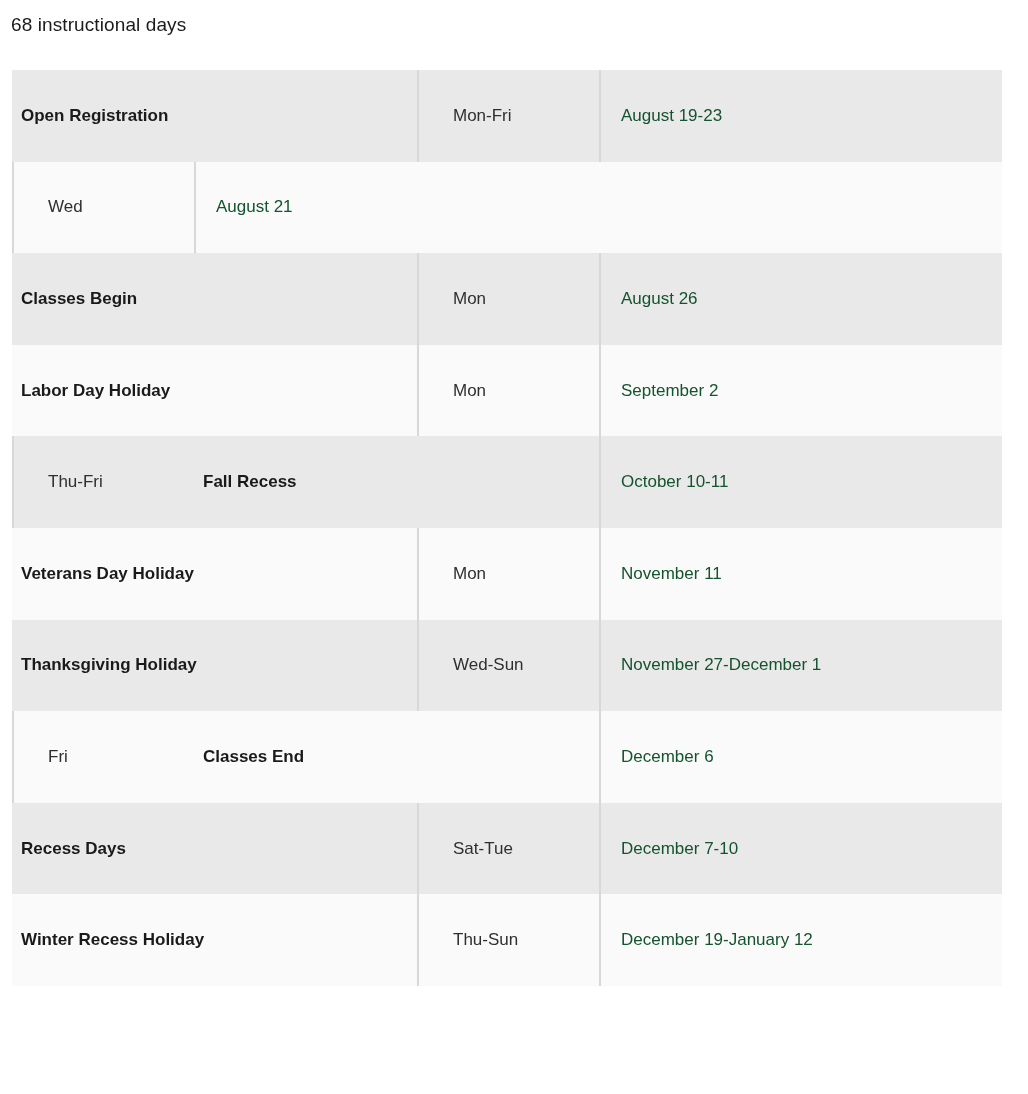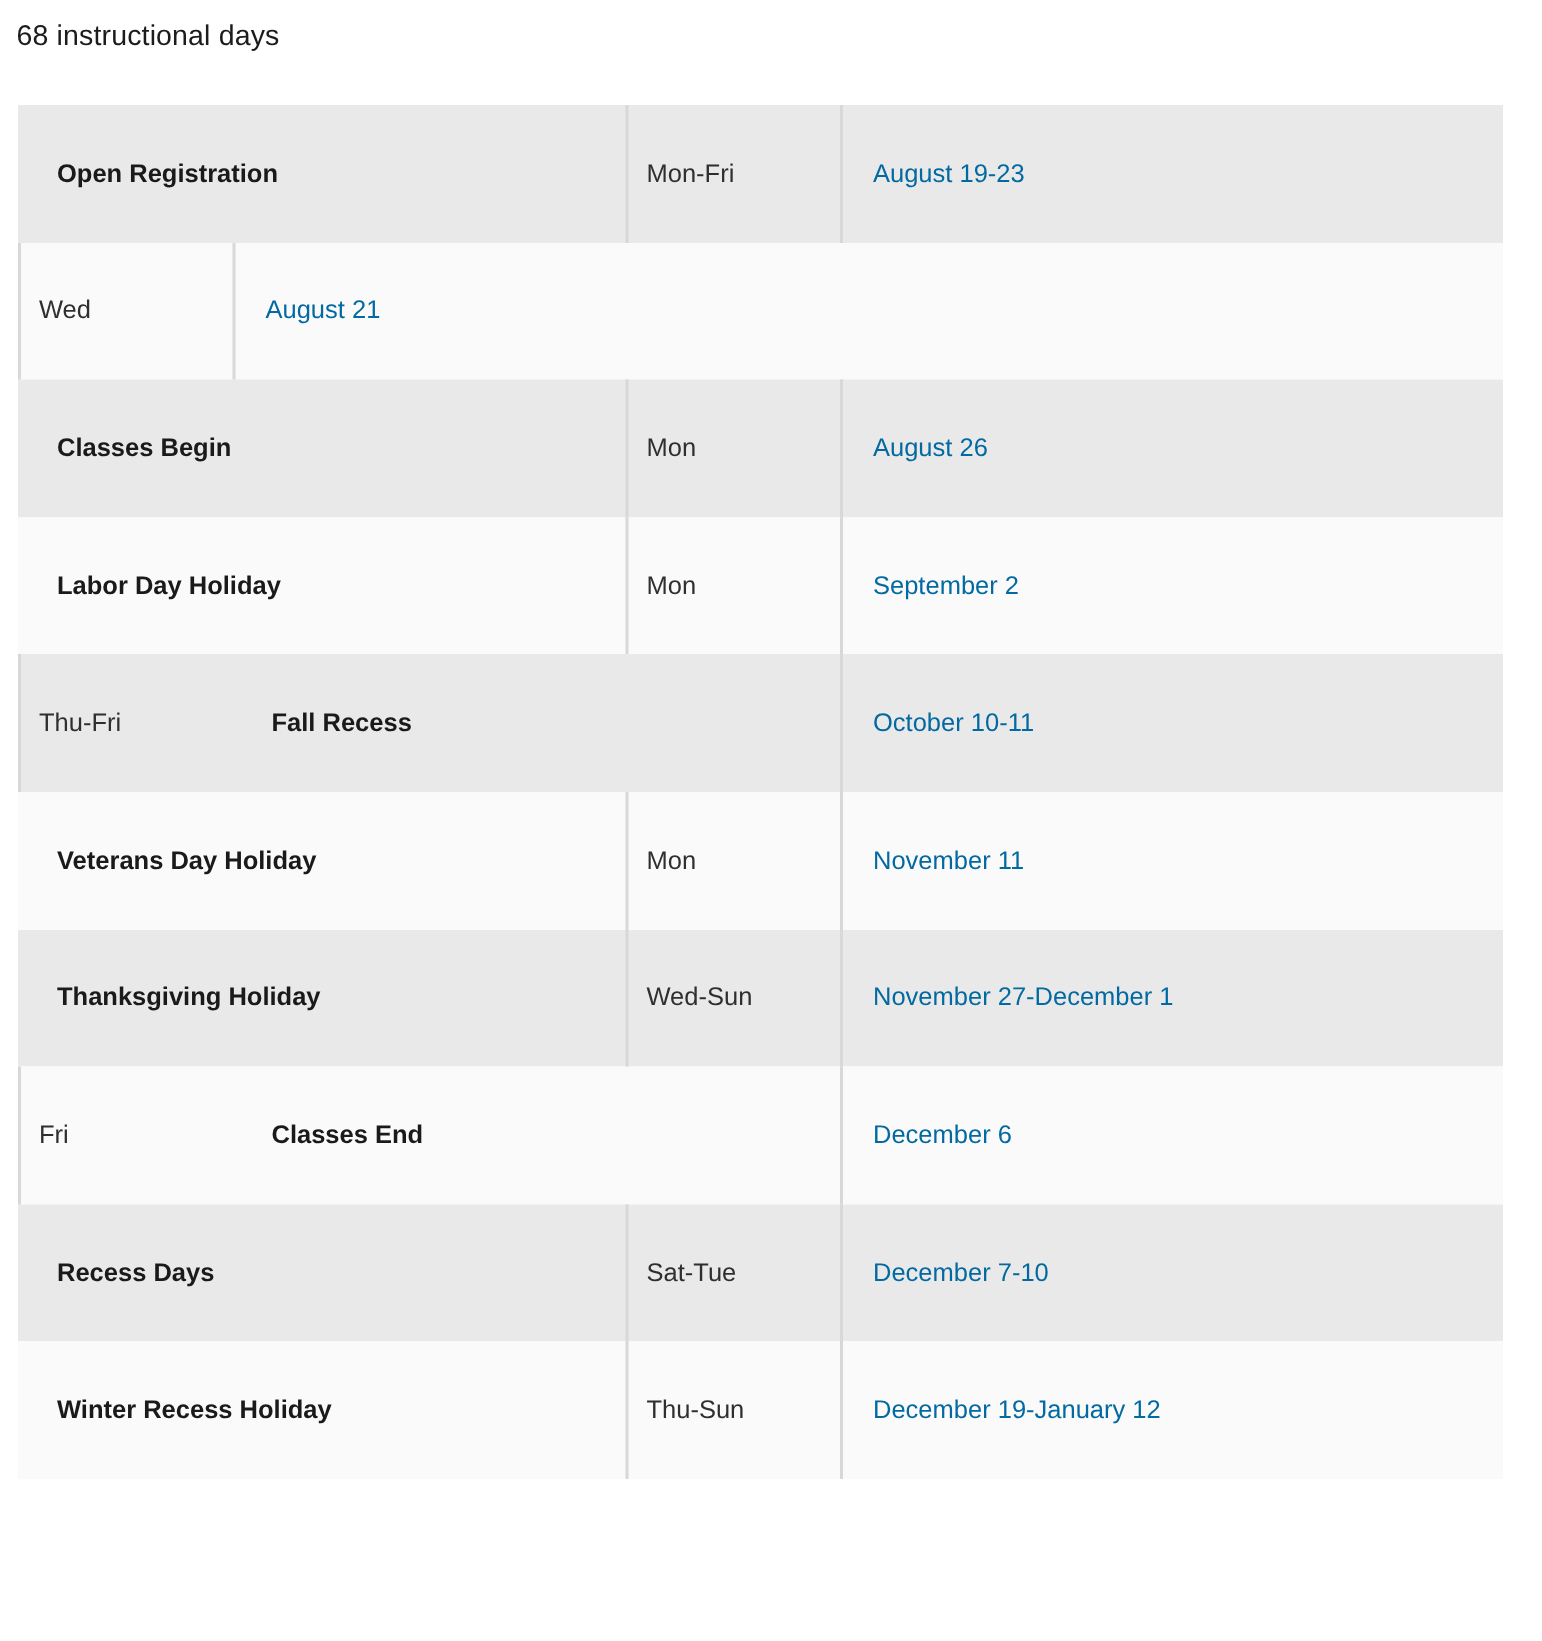--- a/index.html
+++ b/index.html
@@ -38,40 +38,40 @@
   }
   .cell {
     display: flex;
     align-items: center;
     box-sizing: border-box;
     font-size: 17px;
     line-height: 22px;
   }
   .cell-event {
     width: 405px;
-    padding-left: 26px;
+    padding-left: 9px;
     padding-right: 16px;
     font-weight: 700;
     color: #1a1a1a;
   }
   .cell-days {
-    width: 143px;
-    padding-left: 12px;
+    width: 182px;
+    padding-left: 34px;
     padding-right: 10px;
     border-left: 2px solid #d8d8d8;
     font-weight: 400;
     color: #2f2f2f;
   }
   .cell-dates {
     flex: 1;
     padding-left: 20px;
     padding-right: 16px;
     border-left: 2px solid #d8d8d8;
     font-weight: 400;
-    color: #0369a1;
+    color: #14532d;
   }
 </style>
 </head>
 <body>
 
 <div class="page-title">68 instructional days</div>
 
 <div class="cal-table">
 
   <div class="cal-row">

